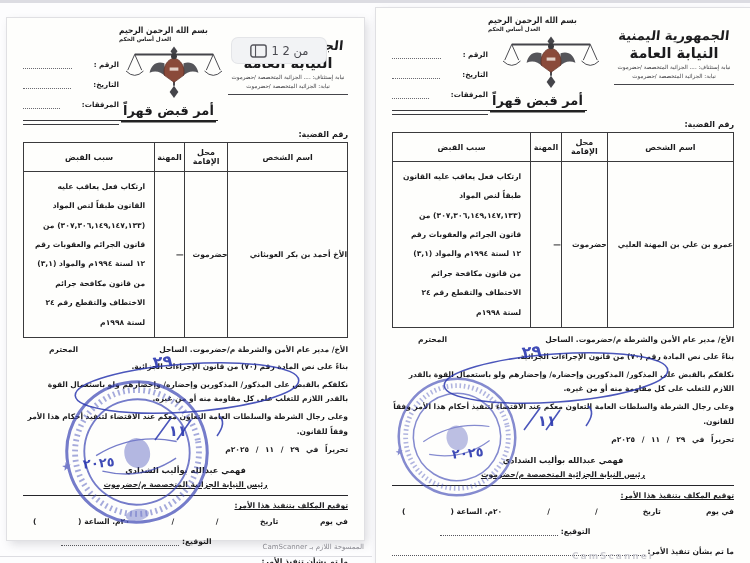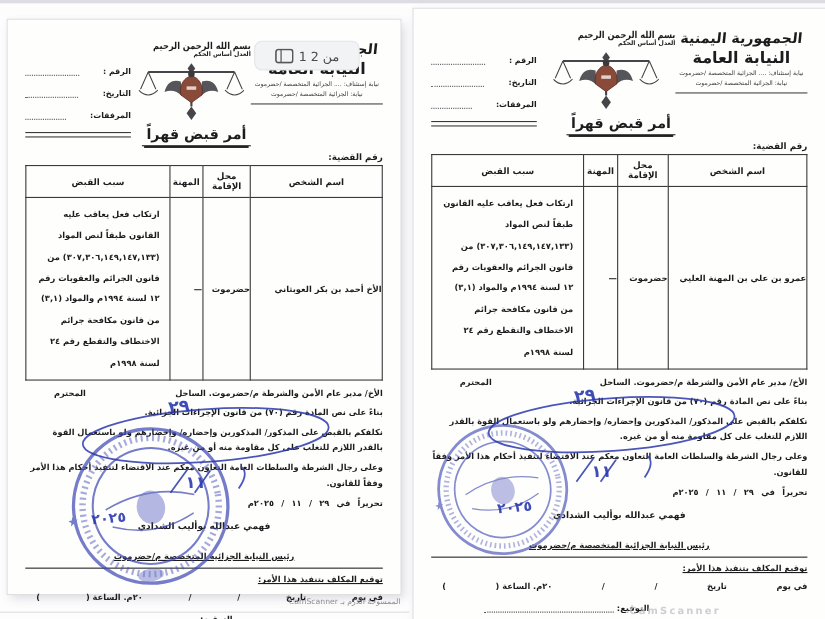--- a/index.html
+++ b/index.html
@@ -25,21 +25,21 @@
   .page-right { left:376px; top:8px;  width:374px; height:555px; }
 
   
   .hdr { display:flex; align-items:flex-start; }
   .hdr-right { width:120px; text-align:center; padding-top:12px; }
   .calligraphy { font-size:13px; font-weight:bold; transform:skewX(-6deg); letter-spacing:-0.5px; white-space:nowrap; }
   .prosecution { font-size:14.5px; font-weight:bold; letter-spacing:1px; margin-top:2px; }
   .sub-line { font-size:5.6px; color:#3a3a3e; margin-top:3px; white-space:nowrap; }
   .hdr-underline { border-bottom:1.5px solid #45454a; margin-top:5px; }
 
-  .hdr-center { flex:1; text-align:right;margin-top:11px; }
+  .hdr-center { flex:1; text-align:left; }
   .bismillah { font-size:7.5px; font-weight:bold; transform:scaleY(1.15); }
   .motto { font-size:5.6px; font-weight:bold; margin:1px 0 0; }
   .emblem { width:96px; height:58px; display:block; margin:0 auto; }
   .doc-title { display:inline-block; font-size:13px; font-weight:bold; padding:0 4px 2px;
                border-bottom:1.5px solid #222; box-shadow:0 3.5px 0 -2px #222; margin-top:1px; }
 
   .hdr-nums { width:96px; padding-top:34px; }
   .num-row { display:flex; align-items:flex-end; font-size:7.2px; font-weight:bold; margin-bottom:11px;gap:20px; }
   .num-row .lbl { white-space:nowrap; }
   .num-row .fill { flex:1; border-bottom:1px dotted #6a6a70; margin-right:2px; height:8px; }
@@ -57,21 +57,21 @@
 
   
   .body-sec { margin-top:6px; font-size:7.5px; font-weight:bold; line-height:1.55; }
   .addr { display:flex; justify-content:space-between; }
   .addr .respected { padding-left:26px; }
   .para { margin-top:4px; line-height:1.9; }
 
   .sig-area { position:relative; margin-top:3px; }
   .issued { font-size:7.5px; font-weight:bold; word-spacing:4px; }
   .signer-name { text-align:center; font-size:8.2px; font-weight:bold; margin-top:7px; }
-  .signer-title { text-align:center; font-size:7.6px; font-weight:bold; text-decoration:underline; margin-top:15px; }
+  .signer-title { text-align:center; font-size:7.6px; font-weight:bold; text-decoration:underline; margin-top:2px; }
   .full-line { border-bottom:1.6px solid #26262a; margin-top:5px; }
 
   
   .foot-label { font-size:7.6px; font-weight:bold; text-decoration:underline; margin-top:5px; }
   .day-line { display:flex; justify-content:space-between; font-size:7.5px; font-weight:bold; margin-top:7px; padding-left:10px; }
   .fill-row { display:flex; align-items:flex-end; font-size:7.6px; font-weight:bold; margin-top:11px; }
   .fill-row .dots { border-bottom:1px dotted #55555c; height:8px; margin-right:3px; }
   .row-sign { padding-right:42%; } .row-sign .dots { width:118px; }
   .row-result .dots { flex:1; }
 

